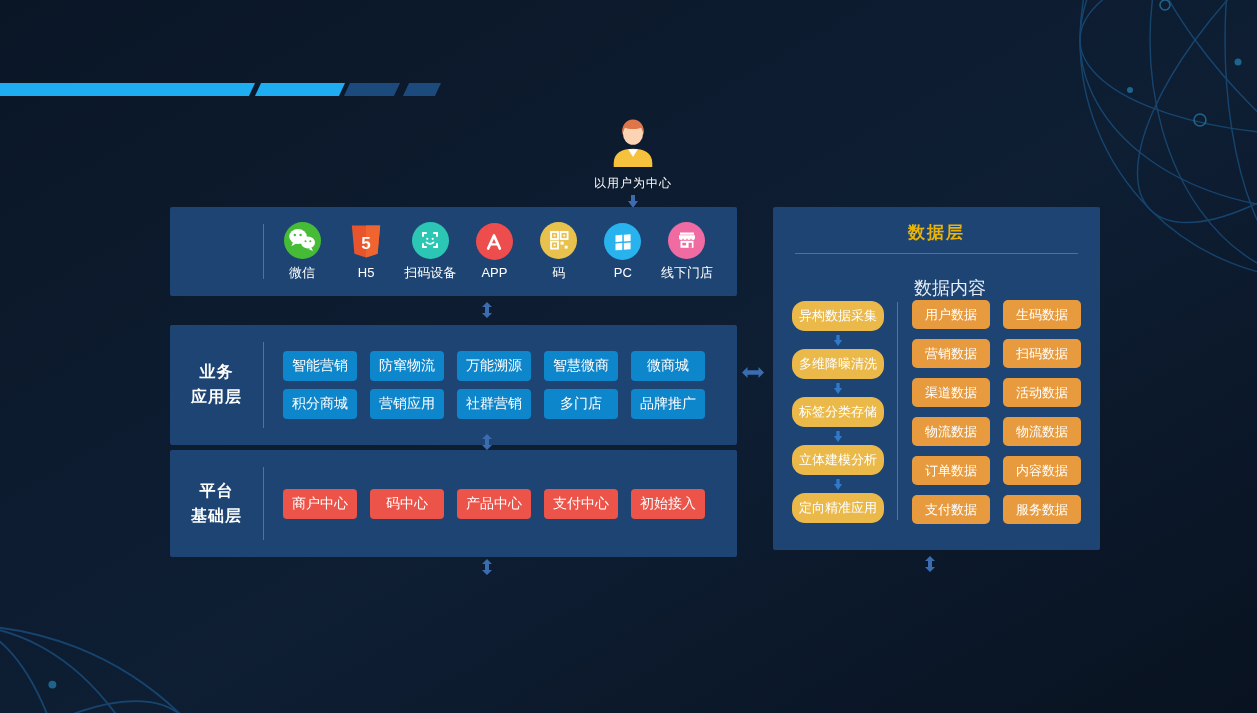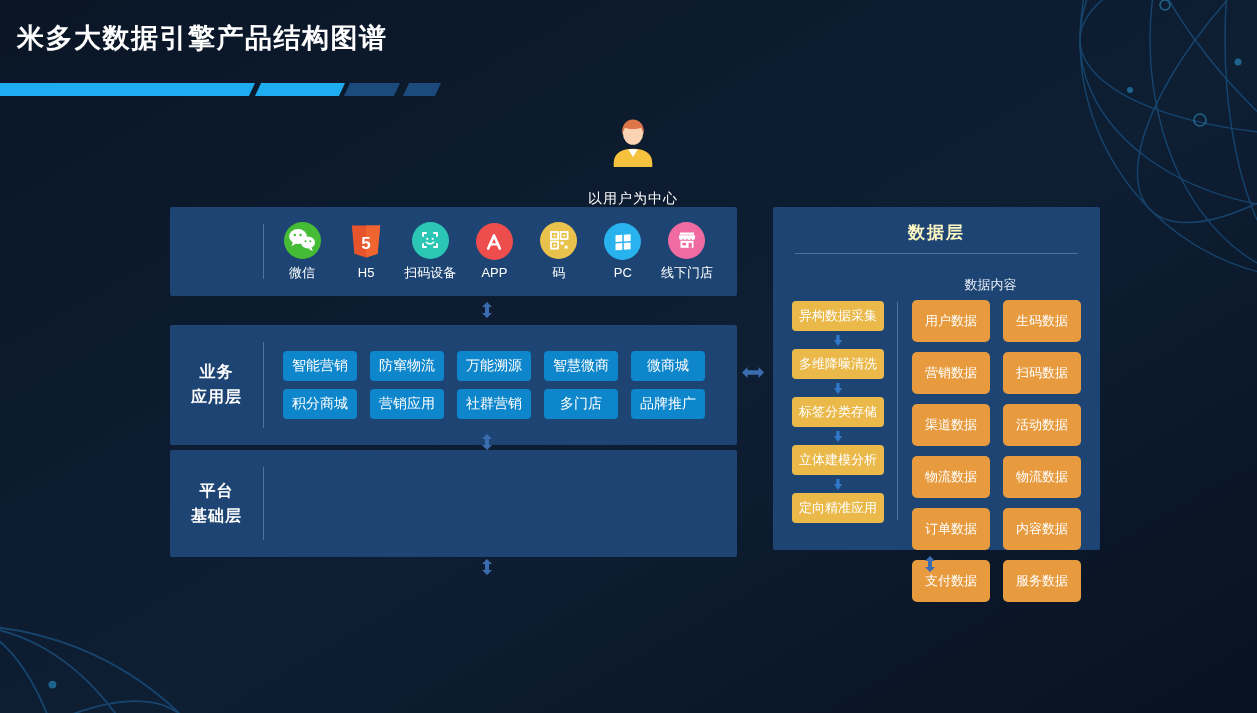--- a/index.html
+++ b/index.html
@@ -15,21 +15,21 @@
     color:#ffffff; letter-spacing:1.5px; }
 
   .stripe { position:absolute; top:83px; left:0; height:13px; width:100%; }
   .stripe .s { position:absolute; top:0; height:13px; transform:skewX(-25deg); }
   .s1 { left:-14px; width:266px; background:#1fadf2; }
   .s2 { left:258px; width:84px;  background:#1fadf2; }
   .s3 { left:347px; width:50px;  background:#1c4a7d; }
   .s4 { left:406px; width:32px;  background:#1c4a7d; }
 
   .user-block { position:absolute; left:563px; top:112px; width:140px; text-align:center; }
-  .user-label { color:#ffffff; font-size:14px; margin-top:18px; letter-spacing:1px; }
+  .user-label { color:#ffffff; font-size:12px; margin-top:3px; letter-spacing:1px; }
   .user-block .arr { margin-top:3px; }
 
   .panel { position:absolute; background:#1d4472; border-radius:2px; }
   .p1 { left:170px; top:207px; width:567px; height:89px; }
   .p2 { left:170px; top:325px; width:567px; height:120px; }
   .p3 { left:170px; top:450px; width:567px; height:107px; }
   .p4 { left:170px; top:578px; width:930px; height:92px; }
   .pdata { left:773px; top:207px; width:327px; height:343px; }
 
   .layer-label { position:absolute; left:0; top:0; bottom:0; width:93px; display:flex;
@@ -52,38 +52,38 @@
   .btn { width:74px; height:30px; display:flex; align-items:center; justify-content:center;
     color:#fff; font-size:14px; border-radius:4px; white-space:nowrap; }
   .btn-blue { background:#0e86cc; }
   .btn-red  { background:#ec5349; }
 
   .infra-row { position:absolute; left:110px; width:802px; top:0; bottom:0; display:flex;
     align-items:center; justify-content:space-between; }
   .btn-teal { width:80px; height:33px; display:flex; align-items:center; justify-content:center;
     background:#6cc5ca; color:#fff; font-size:14px; border-radius:4px; white-space:nowrap; }
 
-  .data-title { position:absolute; top:14px; left:0; right:0; text-align:center; color:#fef9c3;
+  .data-title { position:absolute; top:14px; left:0; right:0; text-align:center; color:#eab308;
     font-weight:bold; font-size:17px; letter-spacing:2px; }
   .data-hr { position:absolute; top:46px; left:22px; right:22px; height:1px;
     background:rgba(150,180,220,.4); }
   .proc-head { position:absolute; top:69px; left:19px; width:92px; text-align:center;
     color:#fca5a5; font-size:13px;margin-top:40px; }
-  .content-head { position:absolute; top:69px; left:133px; width:169px; text-align:center;
-    color:#e8eef6; font-size:13px; }
+  .content-head { position:absolute; top:69px; left:141px; width:169px; text-align:left;
+    color:#e8eef6; font-size:18px; }
   .proc-col { position:absolute; left:19px; top:94px; width:92px; display:flex;
     flex-direction:column; align-items:center; }
-  .step { width:92px; height:30px; background:#eab94a; border-radius:4px; color:#fff;
+  .step { width:92px; height:30px; background:#eab94a; border-radius:13px; color:#fff;
     font-size:13px; display:flex; align-items:center; justify-content:center; white-space:nowrap; }
   .step-arr { margin:2.5px 0; }
   .data-vdiv { position:absolute; left:124px; top:95px; bottom:30px; width:1px;
     background:rgba(140,175,220,.45); }
   .content-grid { position:absolute; left:139px; top:93px; width:169px; display:grid;
     grid-template-columns:78px 78px; column-gap:13px; row-gap:10px; }
-  .chip { height:42px; background:#e89b3e; border-radius:5px; color:#fff; font-size:13px;
+  .chip { height:29px; background:#e89b3e; border-radius:5px; color:#fff; font-size:13px;
     display:flex; align-items:center; justify-content:center; white-space:nowrap; }
 
   .flow { position:absolute; }
   .av1 { left:481px; top:302px; }
   .av2 { left:481px; top:434px; }
   .av3 { left:481px; top:559px; }
   .av4 { left:924px; top:556px; }
   .ah1 { left:742px; top:366px; }
 </style>
 </head>
@@ -138,21 +138,20 @@
     <g fill="#2a9fd8">
       <circle cx="250" cy="12" r="4"></circle>
         <circle cx="120" cy="120" r="3.5"></circle>
       <circle cx="210" cy="150" r="3"></circle>
         <circle cx="320" cy="55" r="3"></circle>
       <circle cx="410" cy="130" r="3.5"></circle>
         <circle cx="160" cy="42" r="3"></circle>
     </g>
   </svg>
 
-  <div class="page-title">米多大数据引擎产品结构图谱</div>
   <div class="stripe">
     <div class="s s1"></div>
     <div class="s s2"></div>
     <div class="s s3"></div>
     <div class="s s4"></div>
   </div>
 
   <div class="user-block">
     <svg width="54" height="56" viewBox="0 0 56 56">
       <path d="M8 56 v-4 c0 -11 9 -15 20 -15 c11 0 20 4 20 15 v4 z" fill="#f6c23e"></path>
@@ -277,20 +276,27 @@
         <div class="btn btn-blue">品牌推广</div>
       </div>
     </div>
   </div>
 
   <div class="panel p3">
     <div class="layer-label">平台
 基础层</div>
     <div class="vdiv"></div>
     <div class="btn-grid">
+      <div class="btn-row">
+        <div class="btn btn-red">商户中心</div>
+        <div class="btn btn-red">码中心</div>
+        <div class="btn btn-red">产品中心</div>
+        <div class="btn btn-red">支付中心</div>
+        <div class="btn btn-red">初始接入</div>
+      </div>
     </div>
   </div>
 
 
   <div class="panel pdata">
     <div class="data-title">数据层</div>
     <div class="data-hr"></div>
     <div class="proc-head">数据处理</div>
     <div class="content-head">数据内容</div>
 

